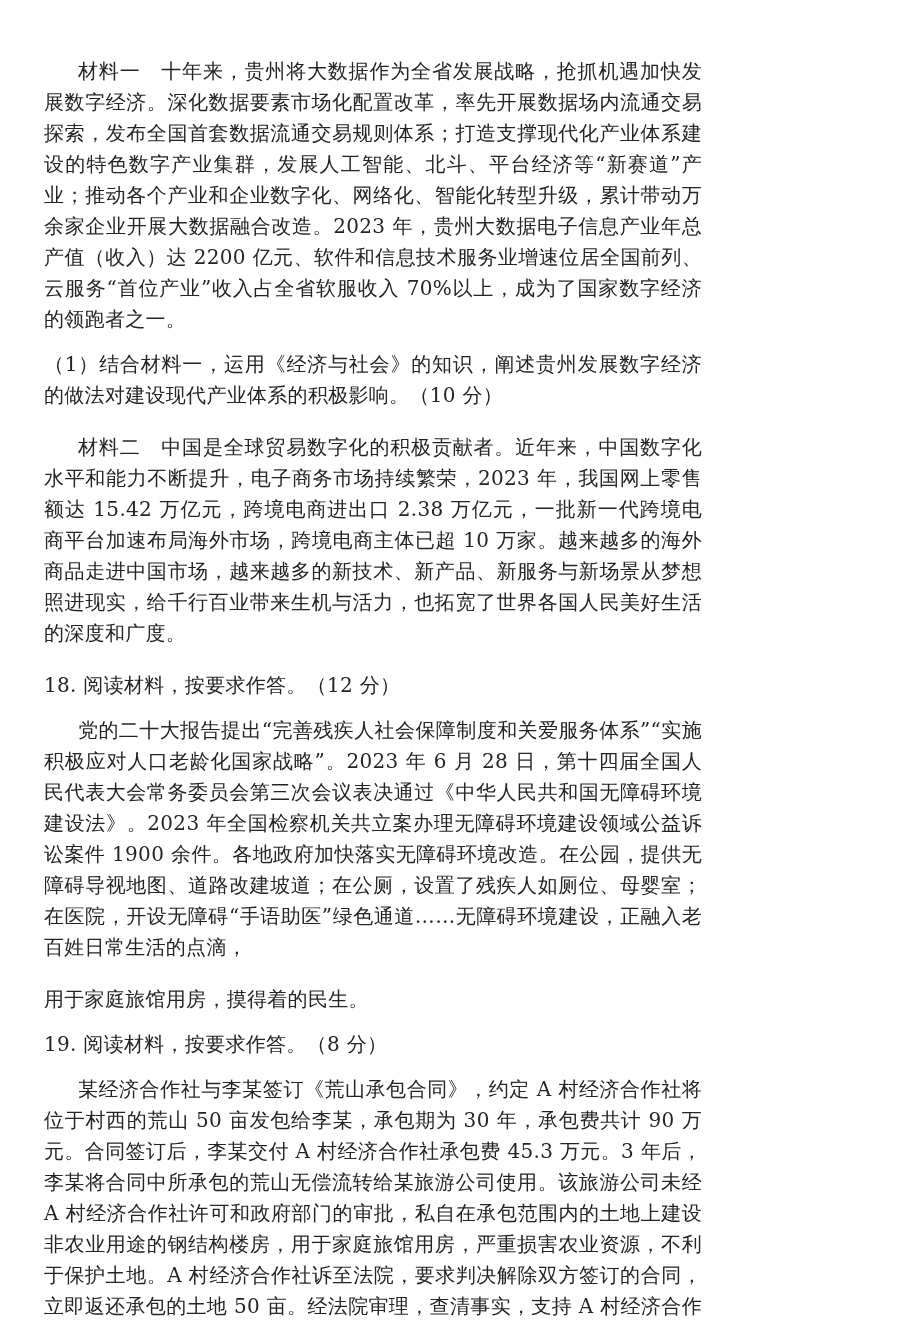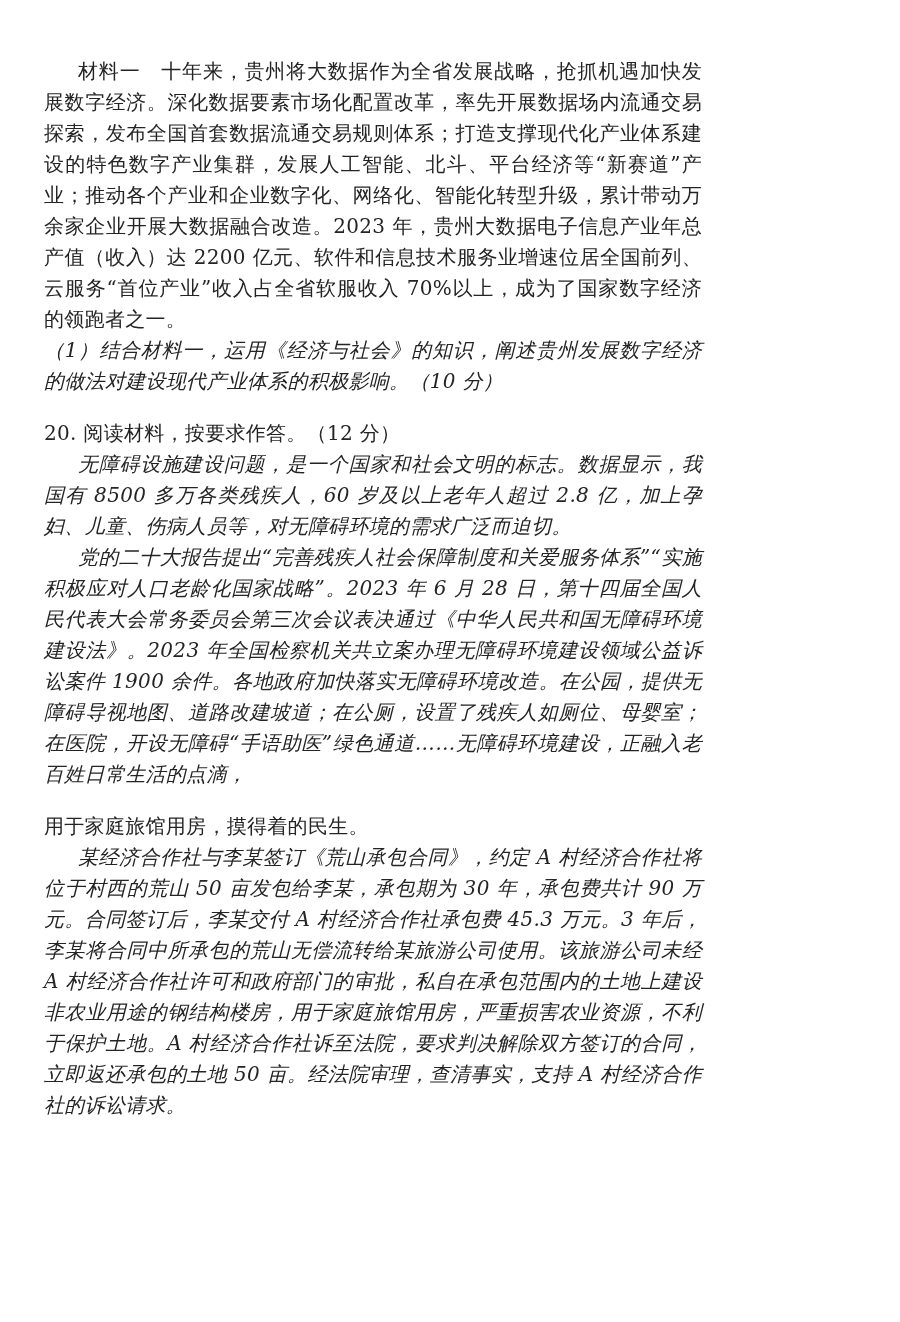--- a/index.html
+++ b/index.html
@@ -24,39 +24,40 @@
   .para {
     margin: 0;
     font-size: 20px;
     line-height: 31px;
     letter-spacing: 0.3px;
     text-align: justify;
     text-justify: inter-ideograph;
     word-break: break-all;
   }
   .indent { text-indent: 1.7em; }
-  .gap-md  { margin-top: 0; font-style: italic; }
+  .gap-md  { margin-top: 14px; }
   .gap-lg  { margin-top: 21px; }
 </style>
 </head>
 <body>
 
 <div class="page">
 
   <p class="para indent">材料一　十年来，贵州将大数据作为全省发展战略，抢抓机遇加快发展数字经济。深化数据要素市场化配置改革，率先开展数据场内流通交易探索，发布全国首套数据流通交易规则体系；打造支撑现代化产业体系建设的特色数字产业集群，发展人工智能、北斗、平台经济等“新赛道”产业；推动各个产业和企业数字化、网络化、智能化转型升级，累计带动万余家企业开展大数据融合改造。2023 年，贵州大数据电子信息产业年总产值（收入）达 2200 亿元、软件和信息技术服务业增速位居全国前列、云服务“首位产业”收入占全省软服收入 70%以上，成为了国家数字经济的领跑者之一。</p>
 
   <p class="para gap-md">（1）结合材料一，运用《经济与社会》的知识，阐述贵州发展数字经济的做法对建设现代产业体系的积极影响。（10 分）</p>
 
+  <p class="para indent gap-lg">材料二　中国是全球贸易数字化的积极贡献者。近年来，中国数字化水平和能力不断提升，电子商务市场持续繁荣，2023 年，我国网上零售额达 15.42 万亿元，跨境电商进出口 2.38 万亿元，一批新一代跨境电商平台加速布局海外市场，跨境电商主体已超 10 万家。越来越多的海外商品走进中国市场，越来越多的新技术、新产品、新服务与新场景从梦想照进现实，给千行百业带来生机与活力，也拓宽了世界各国人民美好生活的深度和广度。</p>
 
 
-  <p class="para gap-lg">20. 阅读材料，按要求作答。（12 分）</p>
+  <p class="para gap-lg">18. 阅读材料，按要求作答。（12 分）</p>
 
-  <p class="para indent gap-md">无障碍设施建设问题，是一个国家和社会文明的标志。数据显示，我国有 8500 多万各类残疾人，60 岁及以上老年人超过 2.8 亿，加上孕妇、儿童、伤病人员等，对无障碍环境的需求广泛而迫切。</p>
 
   <p class="para indent gap-md">党的二十大报告提出“完善残疾人社会保障制度和关爱服务体系”“实施积极应对人口老龄化国家战略”。2023 年 6 月 28 日，第十四届全国人民代表大会常务委员会第三次会议表决通过《中华人民共和国无障碍环境建设法》。2023 年全国检察机关共立案办理无障碍环境建设领域公益诉讼案件 1900 余件。各地政府加快落实无障碍环境改造。在公园，提供无障碍导视地图、道路改建坡道；在公厕，设置了残疾人如厕位、母婴室；在医院，开设无障碍“手语助医”绿色通道……无障碍环境建设，正融入老百姓日常生活的点滴，</p>
 
   <p class="para gap-lg">用于家庭旅馆用房，摸得着的民生。</p>
 
 
+  <p class="para gap-md">19. 阅读材料，按要求作答。（8 分）</p>
 
   <p class="para indent gap-md">某经济合作社与李某签订《荒山承包合同》，约定 A 村经济合作社将位于村西的荒山 50 亩发包给李某，承包期为 30 年，承包费共计 90 万元。合同签订后，李某交付 A 村经济合作社承包费 45.3 万元。3 年后，李某将合同中所承包的荒山无偿流转给某旅游公司使用。该旅游公司未经 A 村经济合作社许可和政府部门的审批，私自在承包范围内的土地上建设非农业用途的钢结构楼房，用于家庭旅馆用房，严重损害农业资源，不利于保护土地。A 村经济合作社诉至法院，要求判决解除双方签订的合同，立即返还承包的土地 50 亩。经法院审理，查清事实，支持 A 村经济合作社的诉讼请求。</p>
 
 </div>
 
 </body></html>

